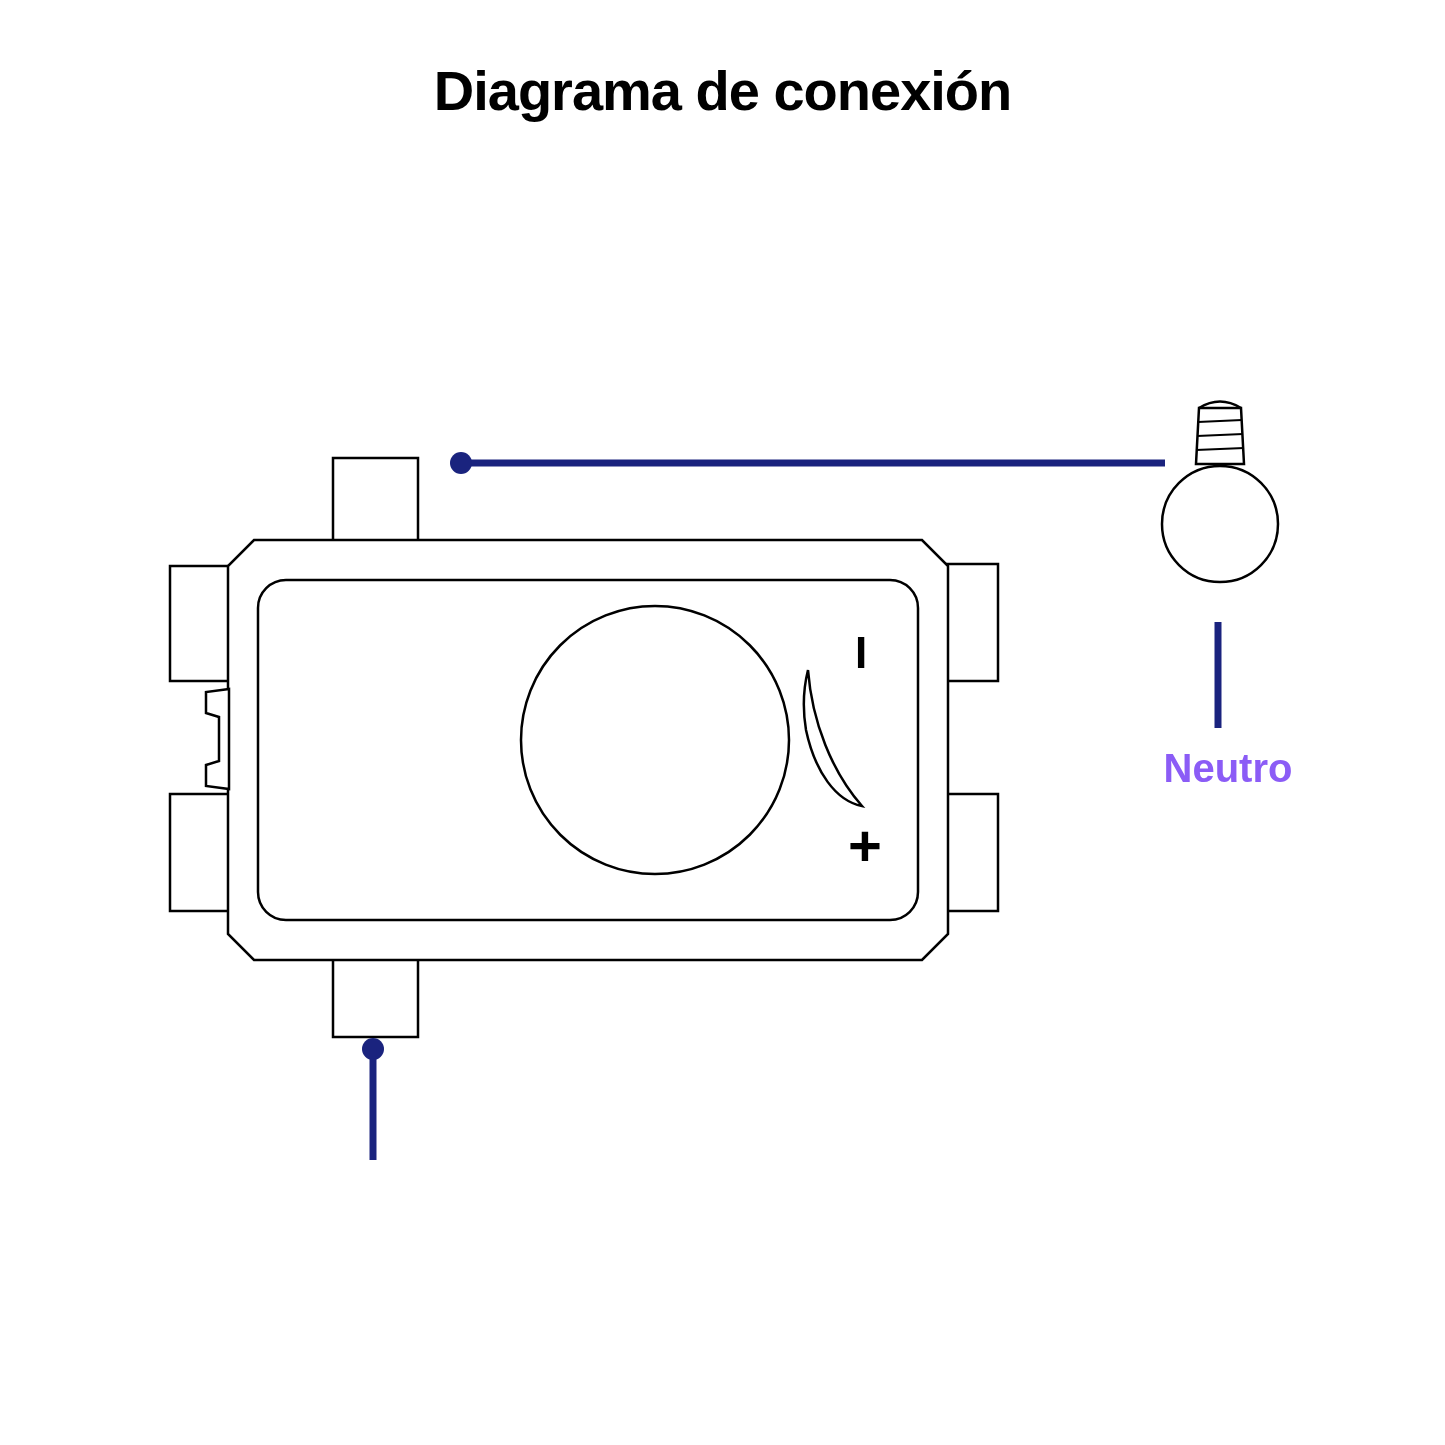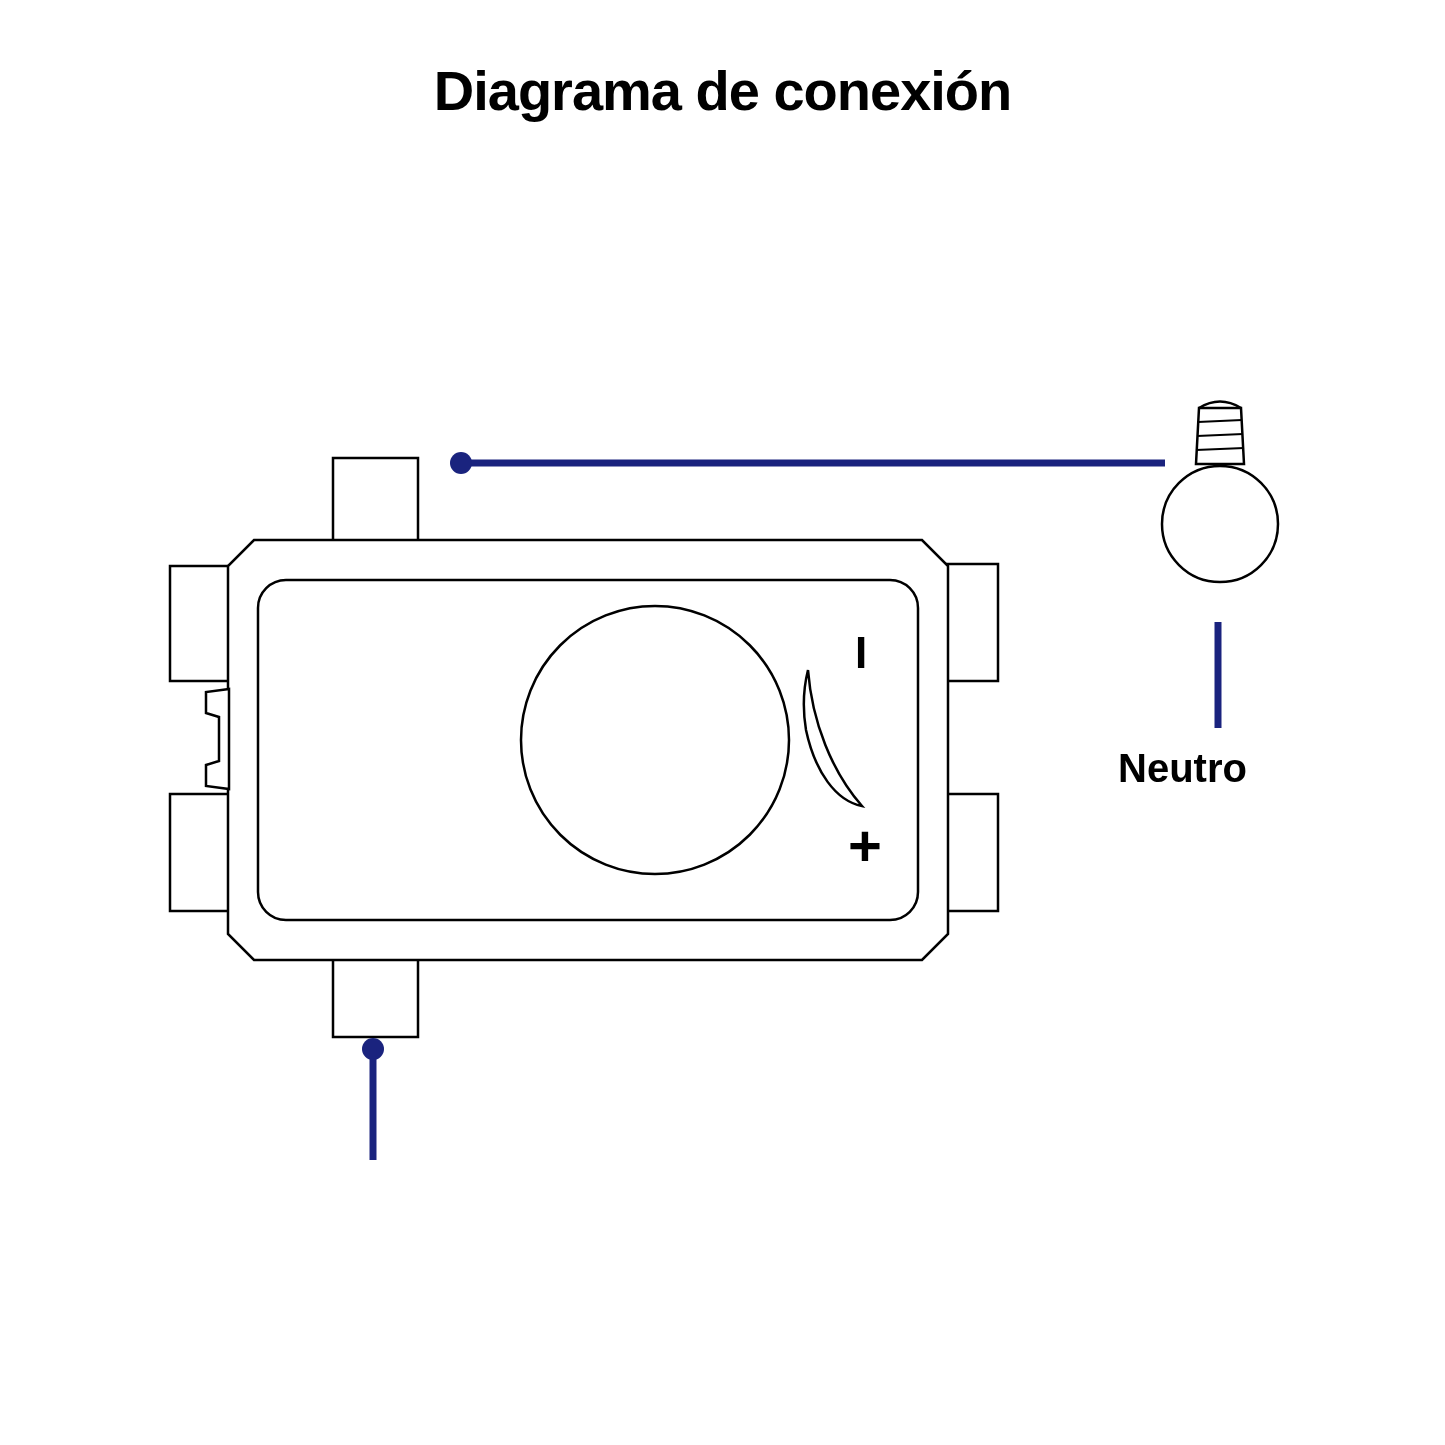--- a/index.html
+++ b/index.html
@@ -31,21 +31,22 @@
     position: absolute;
     top: 0;
     left: 0;
     width: 1445px;
     height: 1445px;
   }
   .wire-label {
     position: absolute;
     font-size: 40px;
     font-weight: bold;
-    color: #000000;
+    color: #8b5cf6;
+    text-align: center;
   }
   .label-neutral {
     top: 746px;
     left: 1118px;
     width: 220px;
   }
   .label-line {
     top: 1174px;
     left: 288px;
     width: 190px;

